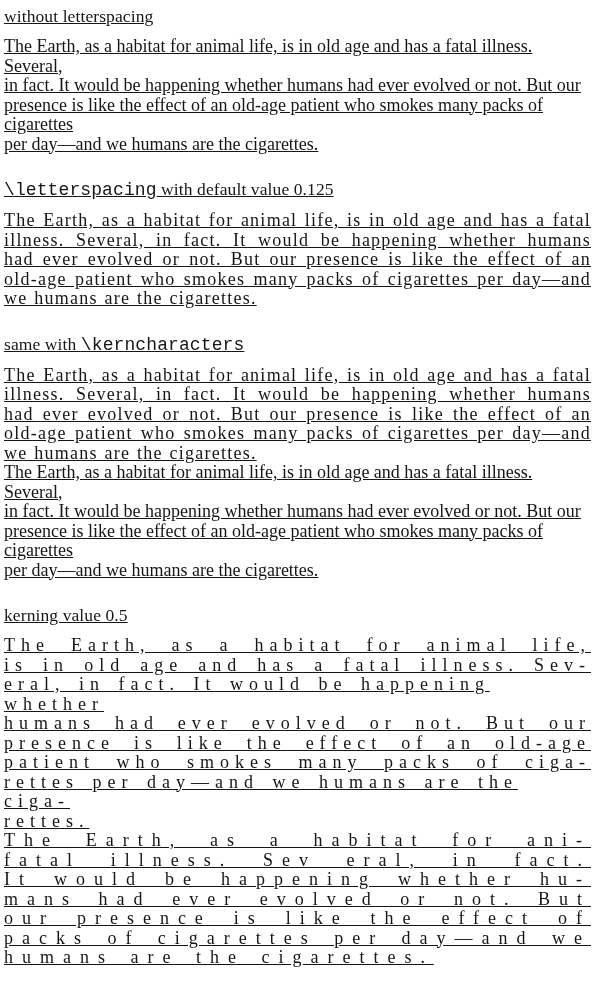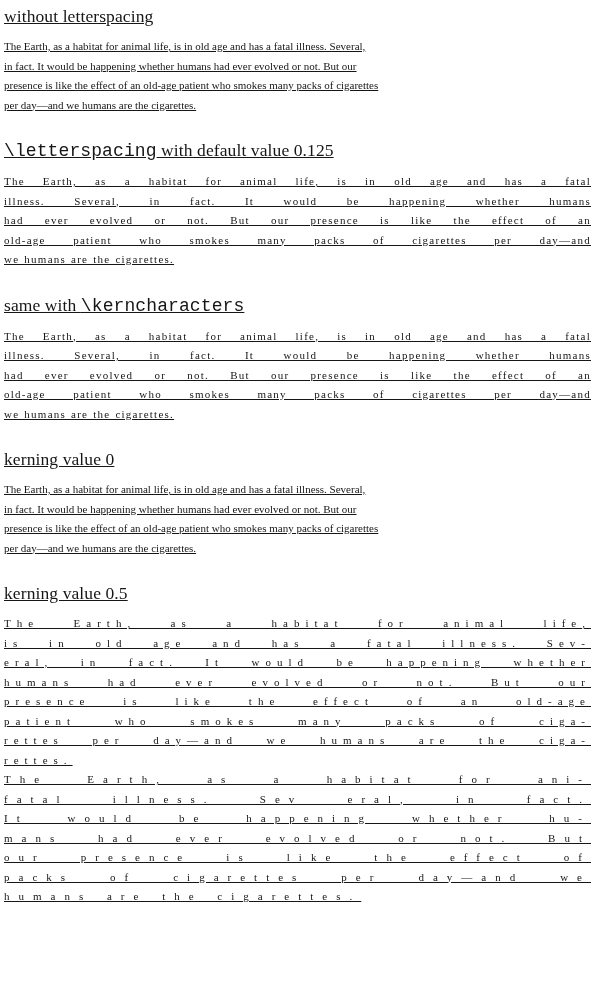--- a/index.html
+++ b/index.html
@@ -24,21 +24,21 @@
     line-height: 21px;
     margin: 25px 0 10px 0;
     letter-spacing: 0.1px;
   }
   section:first-of-type h2 { margin-top: 3px; }
   .mono {
     font-family: "Liberation Mono", "DejaVu Sans Mono", monospace;
     font-size: 18px;
   }
   .para {
-    font-size: 11px;
+    font-size: 18px;
     margin: 0;
   }
   .line {
     display: block;
     line-height: 19.5px;
     text-align: left;
   }
   
   .just .line { text-align-last: justify; }
   .just .line.last { text-align-last: left; }
@@ -76,21 +76,20 @@
     <h2><span>same with </span><span class="mono">\kerncharacters</span></h2>
     <p class="para just ls-0125">
         <span class="line">The Earth, as a habitat for animal life, is in old age and has a fatal</span>
         <span class="line">illness. Several, in fact. It would be happening whether humans</span>
         <span class="line">had ever evolved or not. But our presence is like the effect of an</span>
         <span class="line">old-age patient who smokes many packs of cigarettes per day—and</span>
         <span class="line last">we humans are the cigarettes.</span>
       </p>
   </section>
   <section>
-    <h2><span>kerning value 0</span></h2>
     <p class="para">
         <span class="line">The Earth, as a habitat for animal life, is in old age and has a fatal illness. Several,</span>
         <span class="line">in fact. It would be happening whether humans had ever evolved or not. But our</span>
         <span class="line">presence is like the effect of an old-age patient who smokes many packs of cigarettes</span>
         <span class="line last">per day—and we humans are the cigarettes.</span>
       </p>
   </section>
   <section>
     <h2><span>kerning value 0.5</span></h2>
     <p class="para just ls-05">

